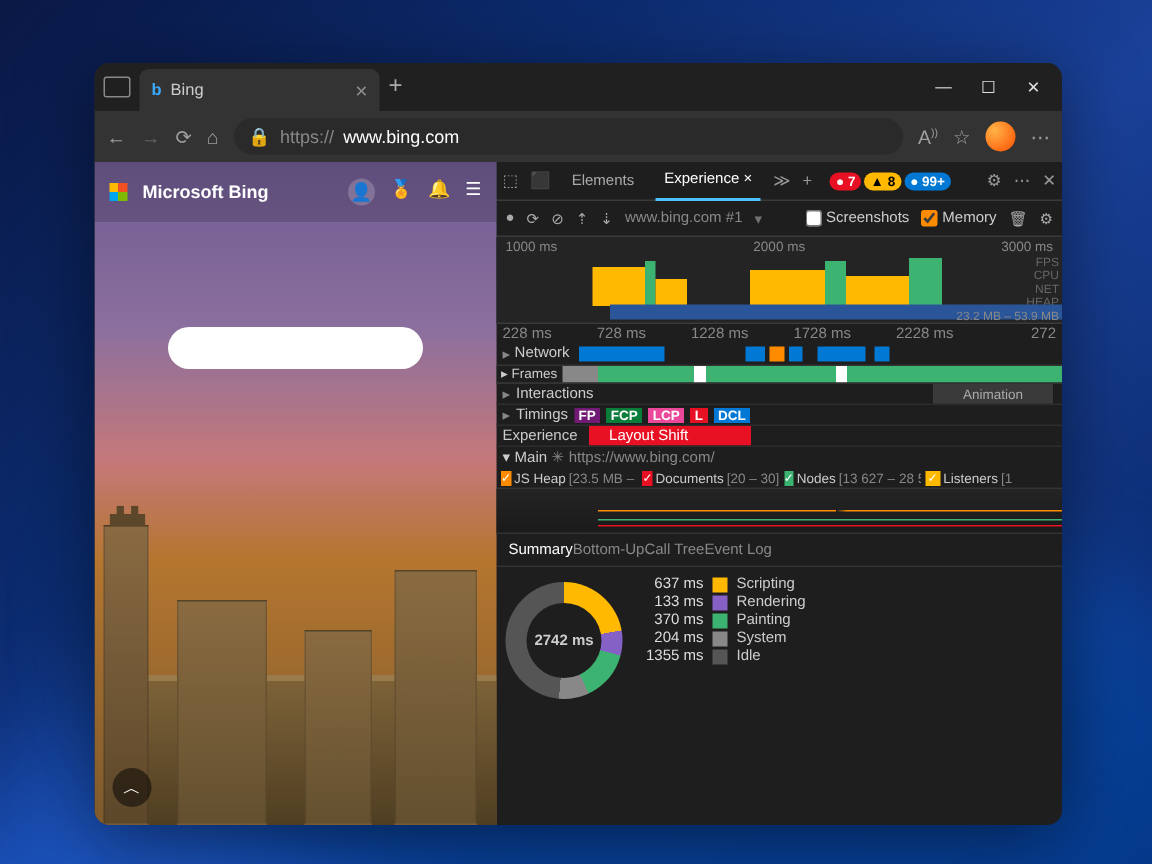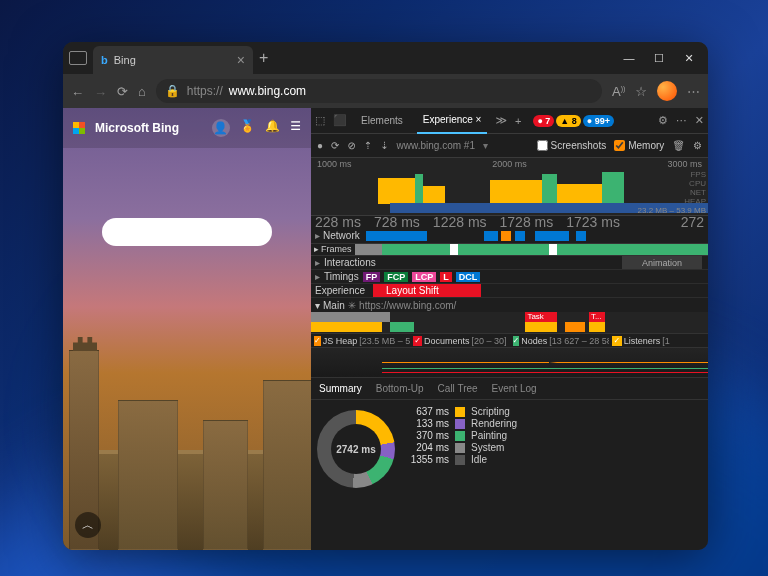--- a/index.html
+++ b/index.html
@@ -13,21 +13,21 @@
 .tab-x{margin-left:auto;opacity:.6;font-size:14px;cursor:pointer}
 .plus{margin-left:6px;font-size:16px;color:#aaa;cursor:pointer}
 .winbtns{margin-left:auto;display:flex;gap:16px;padding-right:6px}
 .winbtns span{width:14px;text-align:center;cursor:pointer;color:#ddd}
 .addrbar{height:34px;background:#333;display:flex;align-items:center;padding:0 8px;gap:10px;color:#ccc;font-size:12px}
 .addrbar .nav{font-size:13px;opacity:.7;cursor:pointer}
 .url{flex:1;background:#2a2a2a;border-radius:16px;height:24px;display:flex;align-items:center;padding:0 10px;gap:6px}
 .url .secure{color:#ccc}
 .avatar{width:20px;height:20px;border-radius:50%;background:radial-gradient(circle at 30% 30%,#ffb347,#ff4e00);cursor:pointer}
 .content{flex:1;display:flex;min-height:0}
-.page{width:248px;position:relative;background:linear-gradient(180deg,#6f5b92 0%,#8b6f9e 25%,#c5787a 45%,#b5762f 60%,#7d5a2d 100%);color:#fff;overflow:hidden}
+.page{width:268px;position:relative;background:linear-gradient(180deg,#6f5b92 0%,#8b6f9e 25%,#c5787a 45%,#b5762f 60%,#7d5a2d 100%);color:#fff;overflow:hidden}
 .bingbar{height:40px;display:flex;align-items:center;padding:0 10px;gap:8px;font-size:12px;background:rgba(0,0,0,.15)}
 .bingbar .logo{font-weight:600}
 .bingbar .ms{display:inline-block;width:12px;height:12px;background:conic-gradient(#f25022 0 25%,#7fba00 0 50%,#00a4ef 0 75%,#ffb900 0);margin-right:2px}
 .bingbar .sp{margin-left:auto;display:flex;gap:10px}
 .bingbar .sp span{cursor:pointer}
 .search{margin:70px auto 0;width:170px;height:28px;background:#fff;border-radius:14px}
 .castle{position:absolute;left:0;right:0;bottom:0;height:260px}
 .tower{position:absolute;bottom:0;background:#6a5234;border:1px solid rgba(0,0,0,.15)}
 .t1{left:6px;width:30px;height:200px;background:linear-gradient(#896a42,#5c472a)}
 .t1:before{content:"";position:absolute;top:-14px;left:3px;width:24px;height:14px;background:#5c472a;clip-path:polygon(0 100%,0 40%,20% 40%,20% 0,40% 0,40% 40%,60% 40%,60% 0,80% 0,80% 40%,100% 40%,100% 100%)}
@@ -68,33 +68,33 @@
 .anim{position:absolute;right:6px;top:0;bottom:0;display:flex;align-items:center;color:#aaa;font-size:9px;background:#3a3a3a;padding:0 20px}
 .exp{background:#e81123;color:#fff;padding:0 3px}
 .main{height:14px;display:flex;align-items:center;padding:0 4px;gap:3px}
 .mainflame{height:22px;position:relative;background:#242424;border-bottom:1px solid #333}
 .mainflame span{position:absolute;font-size:8px;overflow:hidden;color:#000;padding:0 2px}
 .heaprow{height:14px;display:flex;border-bottom:1px solid #333}
 .hcell{flex:1;display:flex;align-items:center;padding:0 3px;gap:2px;font-size:9px;min-width:0;white-space:nowrap;overflow:hidden}
 .hchk{width:10px;height:10px;display:inline-flex;align-items:center;justify-content:center;color:#fff;font-size:8px}
 .grad{height:30px;background:linear-gradient(180deg,#242424,#1a1a1a);border-bottom:1px solid #333;position:relative}
 .gline{position:absolute;left:0;right:0;height:1px}
-.sumtabs{height:22px;display:flex;align-items:center;gap:14px;padding:0 8px;border-bottom:1px solid #333;color:#888}
+.sumtabs{height:22px;display:flex;align-items:center;gap:0;padding:0 8px;border-bottom:1px solid #333;color:#888}
 .sumtabs .active{color:#fff}
 .sumtabs span{cursor:pointer}
 .summary{flex:1;display:flex;padding:6px;gap:10px;min-height:0}
 .donut{width:78px;height:78px;border-radius:50%;background:conic-gradient(#ffb900 0 80deg,#8661c5 80deg 105deg,#3cb371 105deg 155deg,#888 155deg 185deg,#555 185deg 360deg);display:flex;align-items:center;justify-content:center;position:relative;flex-shrink:0;margin-top:4px}
 .donut:before{content:"";position:absolute;width:50px;height:50px;border-radius:50%;background:#1e1e1e}
 .donut span{position:relative;font-size:10px;font-weight:600}
 .legend{display:flex;flex-direction:column;gap:1px;font-size:10px}
 .legend div{display:flex;align-items:center;gap:6px}
 .legend .ms{width:44px;text-align:right;color:#ddd}
 .sw{width:10px;height:10px}
 .foot{height:18px;border-top:1px solid #333;display:flex;align-items:center;padding:0 6px;font-size:10px;color:#aaa}
-.tlabels2{display:flex;color:#888;font-size:14px;padding:0 4px;gap:13px;height:12px;align-items:center}
+.tlabels2{display:flex;color:#888;font-size:10px;padding:0 4px;gap:30px;height:12px;align-items:center}
 </style>
 </head>
 <body>
 
 <div class="wave wave1"></div>
 <div class="wave wave2"></div>
 
 <div class="window">
 
   <div class="titlebar">
@@ -213,21 +213,21 @@
         </div>
         <div class="heapline"></div>
         <div style="position:absolute;right:2px;bottom:0;font-size:8px;color:#888">23.2 MB – 53.9 MB</div>
       </div>
 
       <div class="tlabels2">
         <span>228 ms</span>
           <span>728 ms</span>
           <span>1228 ms</span>
           <span>1728 ms</span>
-          <span>1723 ms</span>
+          <span>2228 ms</span>
           <span style="margin-left:auto">272</span>
       </div>
 
       <div class="net">
         <span class="arrow">▸</span>
           <span>Network</span>
         <div class="nettrack">
           <span style="left:0;width:18%;background:#0078d4"></span>
           <span style="left:35%;width:4%;background:#0078d4"></span>
           <span style="left:40%;width:3%;background:#ff8c00"></span>
@@ -256,30 +256,20 @@
       <div class="row" style="background:linear-gradient(90deg,transparent 0,transparent 62px,#e81123 62px,#e81123 170px,transparent 170px)">
         <span>Experience</span>
         <span class="exp" style="margin-left:14px">Layout Shift</span>
       </div>
       <div class="main">
           <span class="arrow">▾</span>
           <span>Main</span> 
           <span style="color:#888">✳</span> 
           <span style="color:#888">https://www.bing.com/</span>
         </div>
-      <div class="mainflame">
-        <span style="left:0;width:20%;top:0;height:10px;background:#888"></span>
-        <span style="left:54%;width:8%;top:0;height:10px;background:#e81123;color:#fff">Task</span>
-        <span style="left:70%;width:4%;top:0;height:10px;background:#e81123;color:#fff">T...</span>
-        <span style="left:0;width:18%;top:10px;height:10px;background:#ffb900"></span>
-        <span style="left:20%;width:6%;top:10px;height:10px;background:#3cb371"></span>
-        <span style="left:54%;width:8%;top:10px;height:10px;background:#ffb900"></span>
-        <span style="left:64%;width:5%;top:10px;height:10px;background:#ff8c00"></span>
-        <span style="left:70%;width:4%;top:10px;height:10px;background:#ffb900"></span>
-      </div>
 
       <div class="heaprow">
         <div class="hcell">
             <span class="hchk" style="background:#ff8c00">✓</span>
             <span>JS Heap</span>
             <span style="color:#888">[23.5 MB – 53.9 MB]</span>
           </div>
         <div class="hcell">
             <span class="hchk" style="background:#e81123">✓</span>
             <span>Documents</span>

